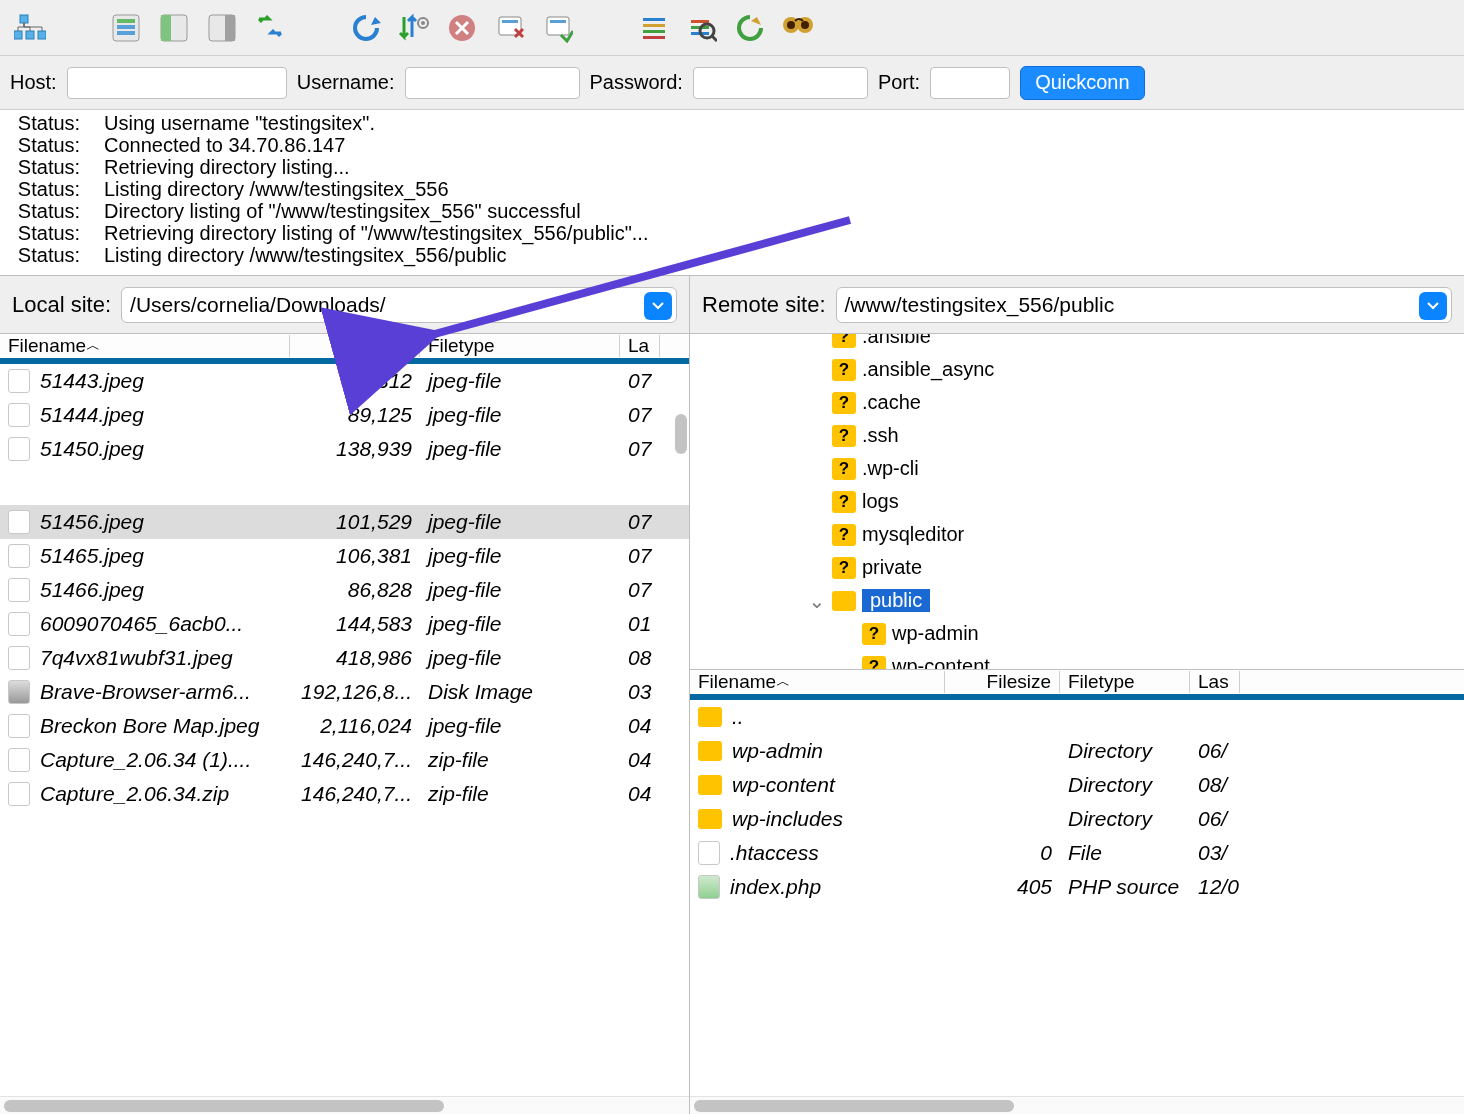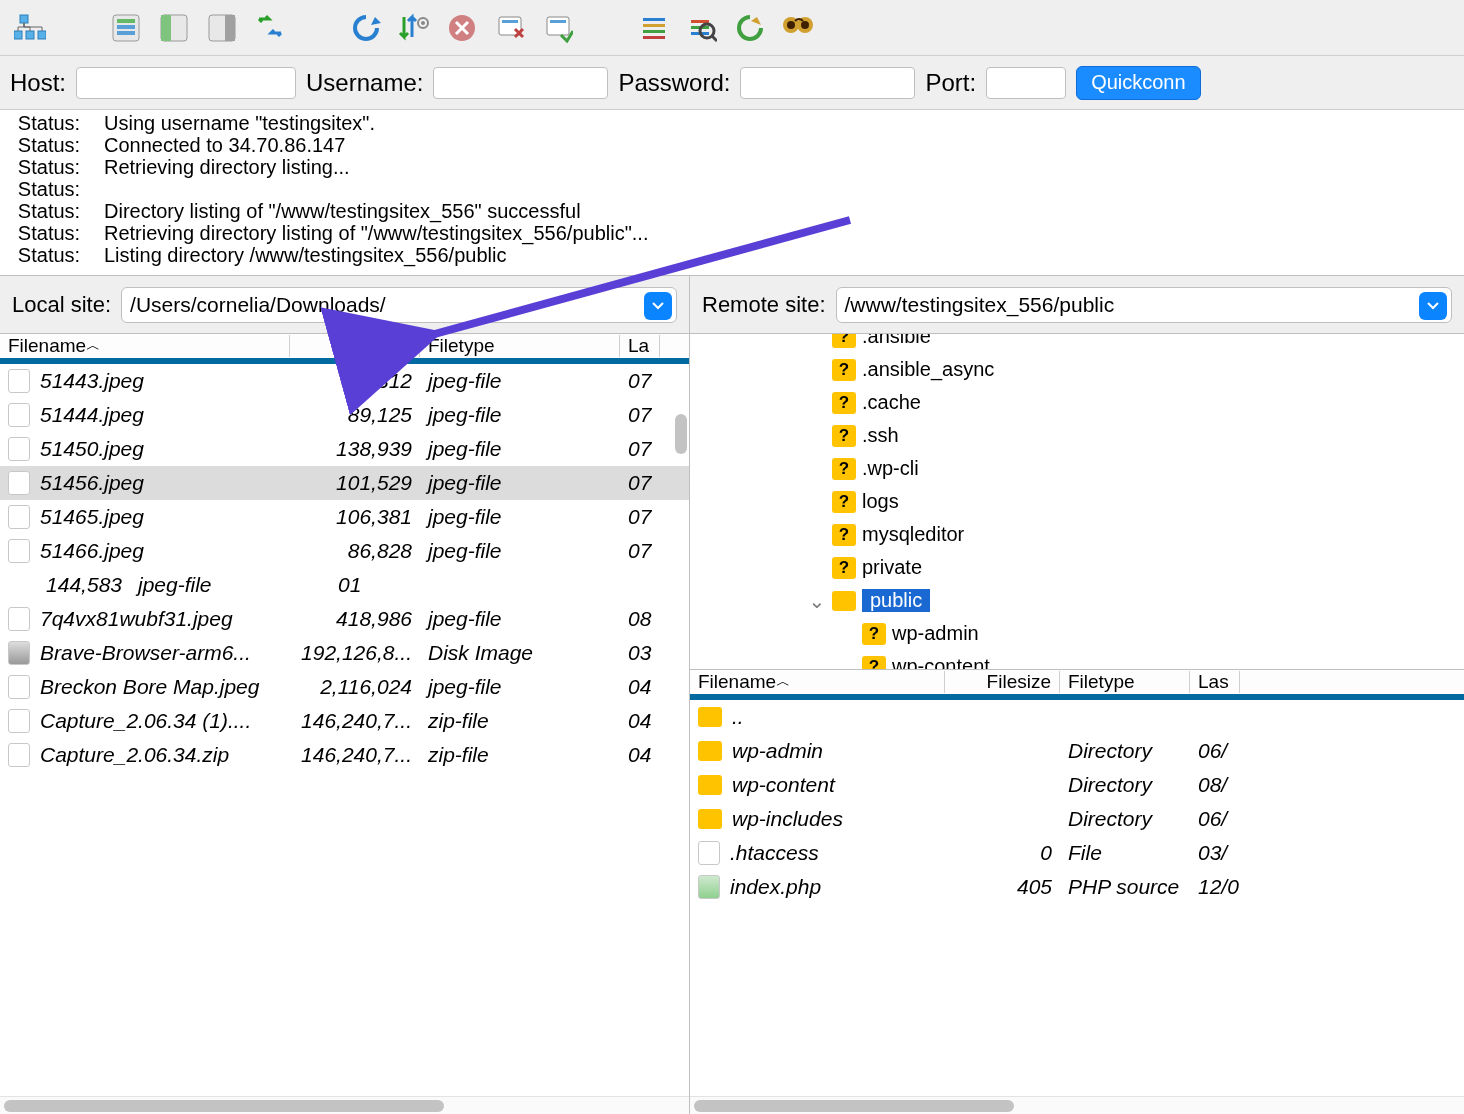--- a/index.html
+++ b/index.html
@@ -30,21 +30,21 @@
   }
   .quickconnect-bar {
     background: #efefef;
     border-bottom: 1px solid #d0d0d0;
     padding: 6px 10px;
     display: flex;
     align-items: center;
     gap: 10px;
     height: 54px;
   }
-  .quickconnect-bar label { font-size: 24px; }
+  .quickconnect-bar label { font-size: 20px; }
   .quickconnect-bar input {
     border: 1px solid #bfbfbf;
     border-radius: 4px;
     background: #fff;
     height: 32px;
     padding: 2px 6px;
     font-size: 18px;
   }
   .qc-btn {
     background: #1a8cff;
@@ -166,21 +166,21 @@
     overflow-x: hidden;
     position: relative;
     font-style: italic;
   }
   .row {
     display: flex;
     align-items: center;
     height: 34px;
     font-size: 21px;
   }
-  .row.sel { background: #dcdcdc; }
+  .row.sel { background: #dcdcdc; margin-top: 39px; }
   .row > div {
     overflow: hidden;
     white-space: nowrap;
     padding: 0 8px;
   }
   .file-ic {
     width: 22px; height: 24px;
     border: 1px solid #c8c8c8;
     border-radius: 3px;
     background: #fff;
@@ -356,20 +356,21 @@
     <div class="log-row">
       <div class="log-label">Status:</div>
       <div>Connected to 34.70.86.147</div>
     </div>
     <div class="log-row">
       <div class="log-label">Status:</div>
       <div>Retrieving directory listing...</div>
     </div>
     <div class="log-row">
       <div class="log-label">Status:</div>
+      <div>Listing directory /www/testingsitex_556</div>
     </div>
     <div class="log-row">
       <div class="log-label">Status:</div>
       <div>Directory listing of "/www/testingsitex_556" successful</div>
     </div>
     <div class="log-row">
       <div class="log-label">Status:</div>
       <div>Retrieving directory listing of "/www/testingsitex_556/public"...</div>
     </div>
     <div class="log-row">
@@ -451,20 +452,24 @@
         <div class="row">
           <div class="col-l-name">
             <span class="file-ic"></span>
             <span>51466.jpeg</span>
           </div>
           <div class="col-l-size">86,828</div>
           <div class="col-l-type">jpeg-file</div>
           <div class="col-l-date">07</div>
         </div>
         <div class="row">
+          <div class="col-l-name">
+            <span class="file-ic"></span>
+            <span>6009070465_6acb0...</span>
+          </div>
           <div class="col-l-size">144,583</div>
           <div class="col-l-type">jpeg-file</div>
           <div class="col-l-date">01</div>
         </div>
         <div class="row">
           <div class="col-l-name">
             <span class="file-ic"></span>
             <span>7q4vx81wubf31.jpeg</span>
           </div>
           <div class="col-l-size">418,986</div>

